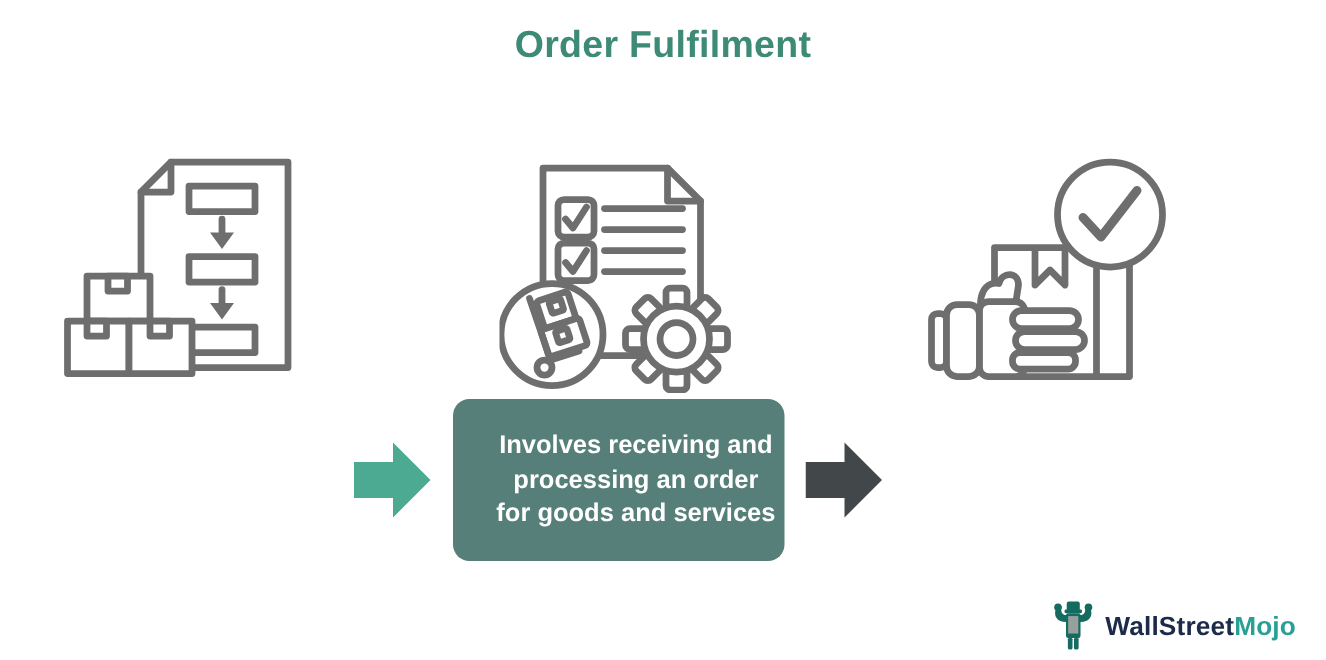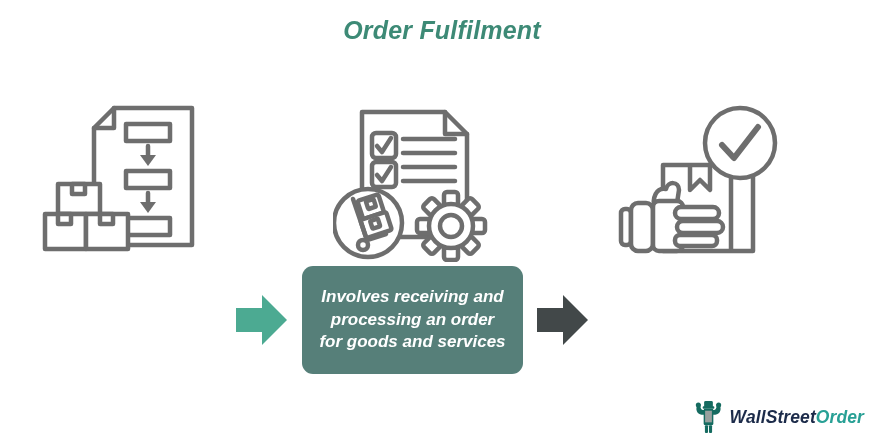--- a/index.html
+++ b/index.html
@@ -1,37 +1,36 @@
 <!DOCTYPE html>
 <html style="--title-color: #3d8a76; --step1-bg: #4caa92; --step2-bg: #567f79; --step3-bg: #4d5250; --arrow1-fill: #4caa92; --arrow2-fill: #424849; --icon-stroke: #6e6e6e; --box-text: #ffffff; --logo-navy: #1c2b4a; --logo-teal: #28a095;"><head>
 <meta charset="utf-8">
 <style>
   html,body{margin:0;padding:0;background:#fff;}
   .stage{
     position:relative;width:884px;height:440px;background:#fff;overflow:hidden;
     font-family:"Liberation Sans",sans-serif;
-    font-style:italic;
   }
   .title{
     position:absolute;top:16px;left:0;width:100%;text-align:center;
     font-size:25px;font-weight:700;color:var(--title-color);letter-spacing:.2px;
   }
   .icon{position:absolute;}
   .st{stroke:var(--icon-stroke);stroke-width:4.5;stroke-linecap:round;stroke-linejoin:round;}
   .fw{fill:#fff;}
   .ln{fill:none;}
   .fg{fill:var(--icon-stroke);stroke:none;}
   .step-box{
     position:absolute;display:flex;align-items:center;justify-content:center;
     color:var(--box-text);font-weight:700;font-size:17px;line-height:1.32;
     text-align:center;white-space:pre-line;border-radius:11px;padding:4px 6px;
     box-sizing:border-box;
   }
   .box1{left:23px;top:267px;width:194px;height:101px;background:var(--step1-bg);border-radius:10px;}
-  .box2{left:302px;top:266px;width:221px;height:108px;background:var(--step2-bg);}
+  .box2{left:302px;top:266px;width:221px;height:108px;background:var(--step2-bg);justify-content:flex-end;}
   .box3{left:609px;top:265px;width:223px;height:114px;background:var(--step3-bg);}
   .arrow{position:absolute;width:52px;height:52px;}
   .arrow1{left:236px;top:294px;}
   .arrow2{left:537px;top:294px;}
   .arrow1 polygon{fill:var(--arrow1-fill);}
   .arrow2 polygon{fill:var(--arrow2-fill);}
   .logo{
     position:absolute;right:20px;bottom:5px;display:flex;align-items:center;gap:6px;
   }
   .logo-text{font-size:17.5px;font-weight:700;letter-spacing:.1px;}
@@ -135,17 +134,17 @@
       <path d="M19,15 C26,16 30,12 28,6 L24,4 C25,9 23,11 19,10 Z" fill="#156b60"></path>
       <circle cx="26.5" cy="5" r="2.6" fill="#156b60"></circle>
       <rect x="11.5" y="1" width="9" height="7" rx="1.5" fill="#156b60"></rect>
       <rect x="10" y="6.5" width="12" height="2.5" rx="1" fill="#156b60"></rect>
       <rect x="11" y="9" width="10" height="17" rx="1.5" fill="#156b60"></rect>
       <rect x="12.5" y="11" width="7" height="12" fill="#98a09e"></rect>
       <rect x="12.3" y="26" width="3.2" height="8" rx="1" fill="#156b60"></rect>
       <rect x="16.5" y="26" width="3.2" height="8" rx="1" fill="#156b60"></rect>
     </svg>
     <div class="logo-text">
-      <span class="brand-primary">WallStreet</span><span class="brand-secondary">Order</span>
+      <span class="brand-primary">WallStreet</span><span class="brand-secondary">Mojo</span>
     </div>
   </div>
 
 </div>
 
 </body></html>

